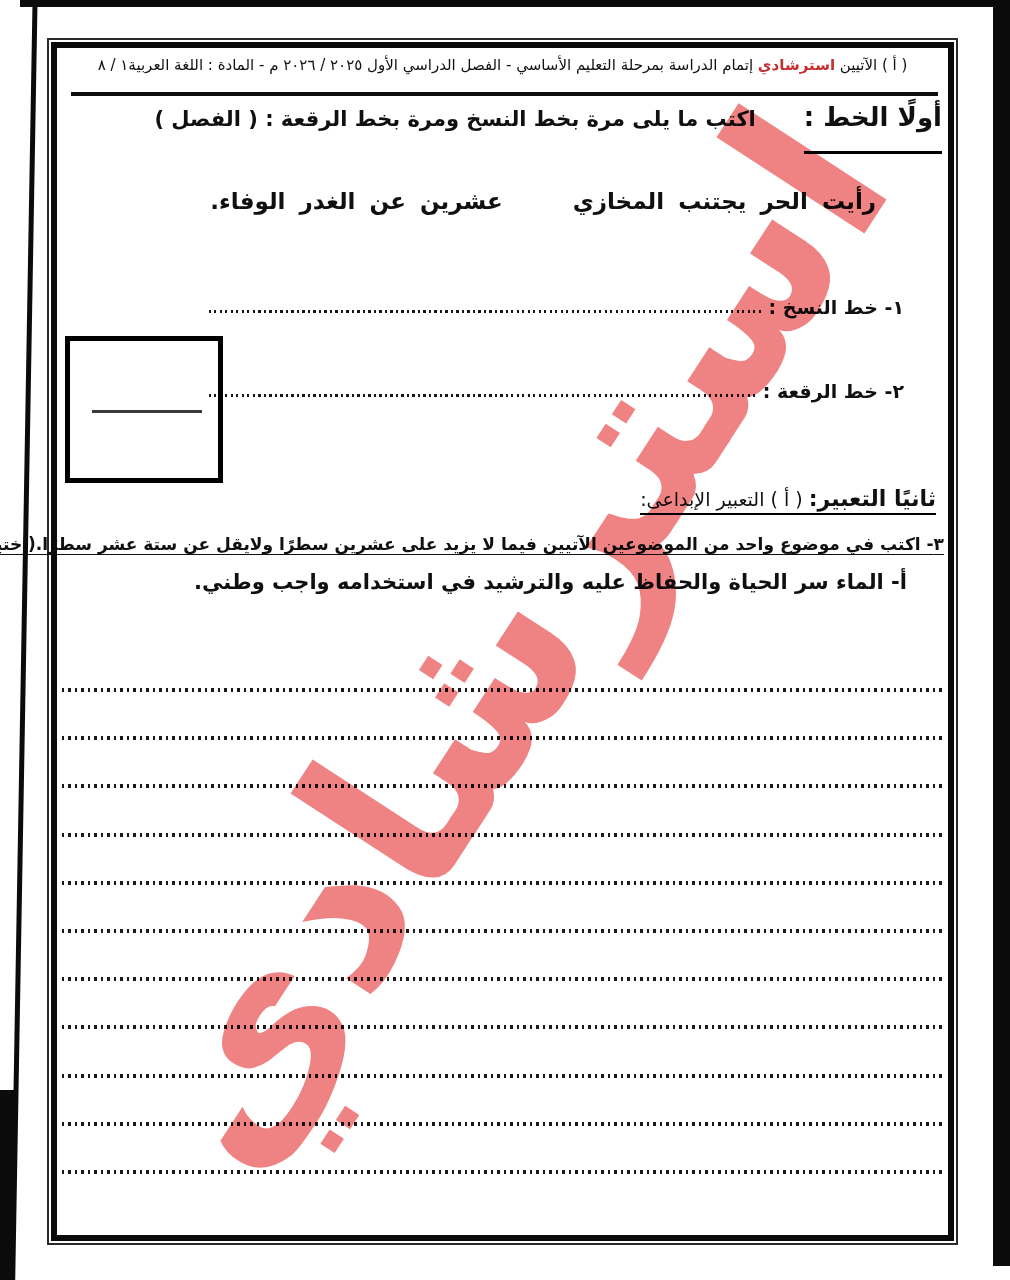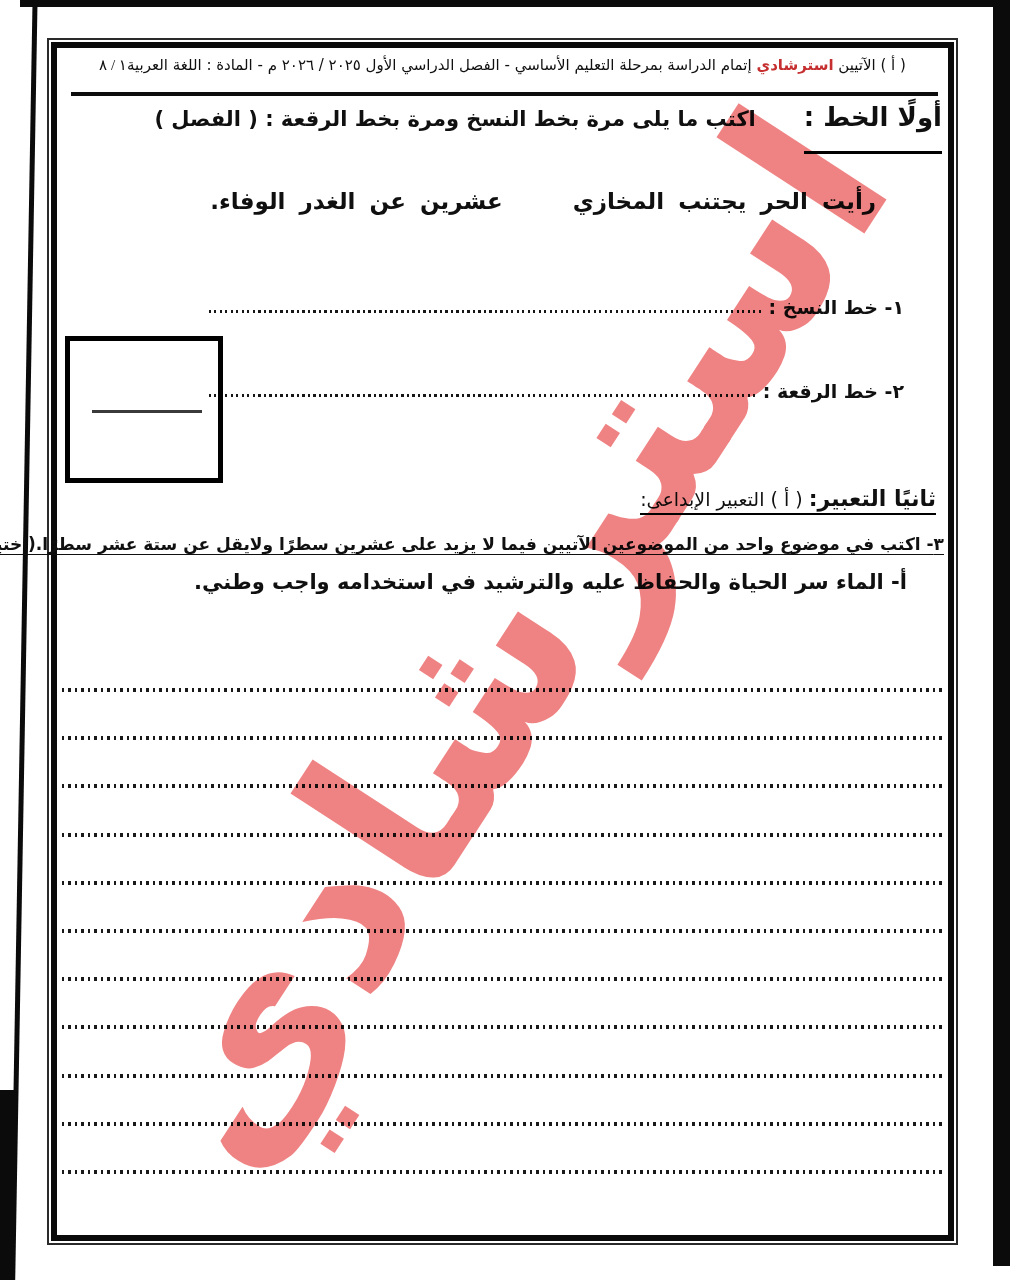--- a/index.html
+++ b/index.html
@@ -15,21 +15,21 @@
   .edge-left-bar{position:absolute;left:0;bottom:0;width:14px;height:190px;background:#0b0b0b;}
   
   .frame{position:absolute;left:47px;top:38px;width:911px;height:1207px;
          border:2px solid #2a2a2a;padding:2px;box-sizing:border-box;background:#fff;}
   .frame-inner{position:relative;width:100%;height:100%;border:6px solid #0a0a0a;
                box-sizing:border-box;background:#fff;}
   
   .header{position:absolute;top:8px;left:0;right:0;direction:rtl;text-align:center;
           font-size:15px;white-space:nowrap;}
   .header .red{font-weight:bold;}
-  .header .pagenum{font-family:Liberation Serif, serif;}
+  .header .pagenum{}
   .rule{position:absolute;top:44px;left:14px;right:10px;height:4px;background:#0d0d0d;}
   
   .sec1-row{position:absolute;top:54px;right:6px;left:10px;direction:rtl;display:flex;
             gap:48px;align-items:baseline;}
   .sec1-title{font-size:26px;font-weight:bold;border-bottom:3px solid #000;padding-bottom:19px;white-space:nowrap;}
   .sec1-instruction{font-size:21px;font-weight:bold;white-space:nowrap;}
   .verse-row{position:absolute;top:140px;right:72px;direction:rtl;display:flex;gap:70px;
              font-size:23px;font-weight:bold;word-spacing:6px;white-space:nowrap;}
   .khat-row{position:absolute;right:44px;left:152px;direction:rtl;display:flex;align-items:flex-start;}
   .khat-row.naskh{top:248px;}

